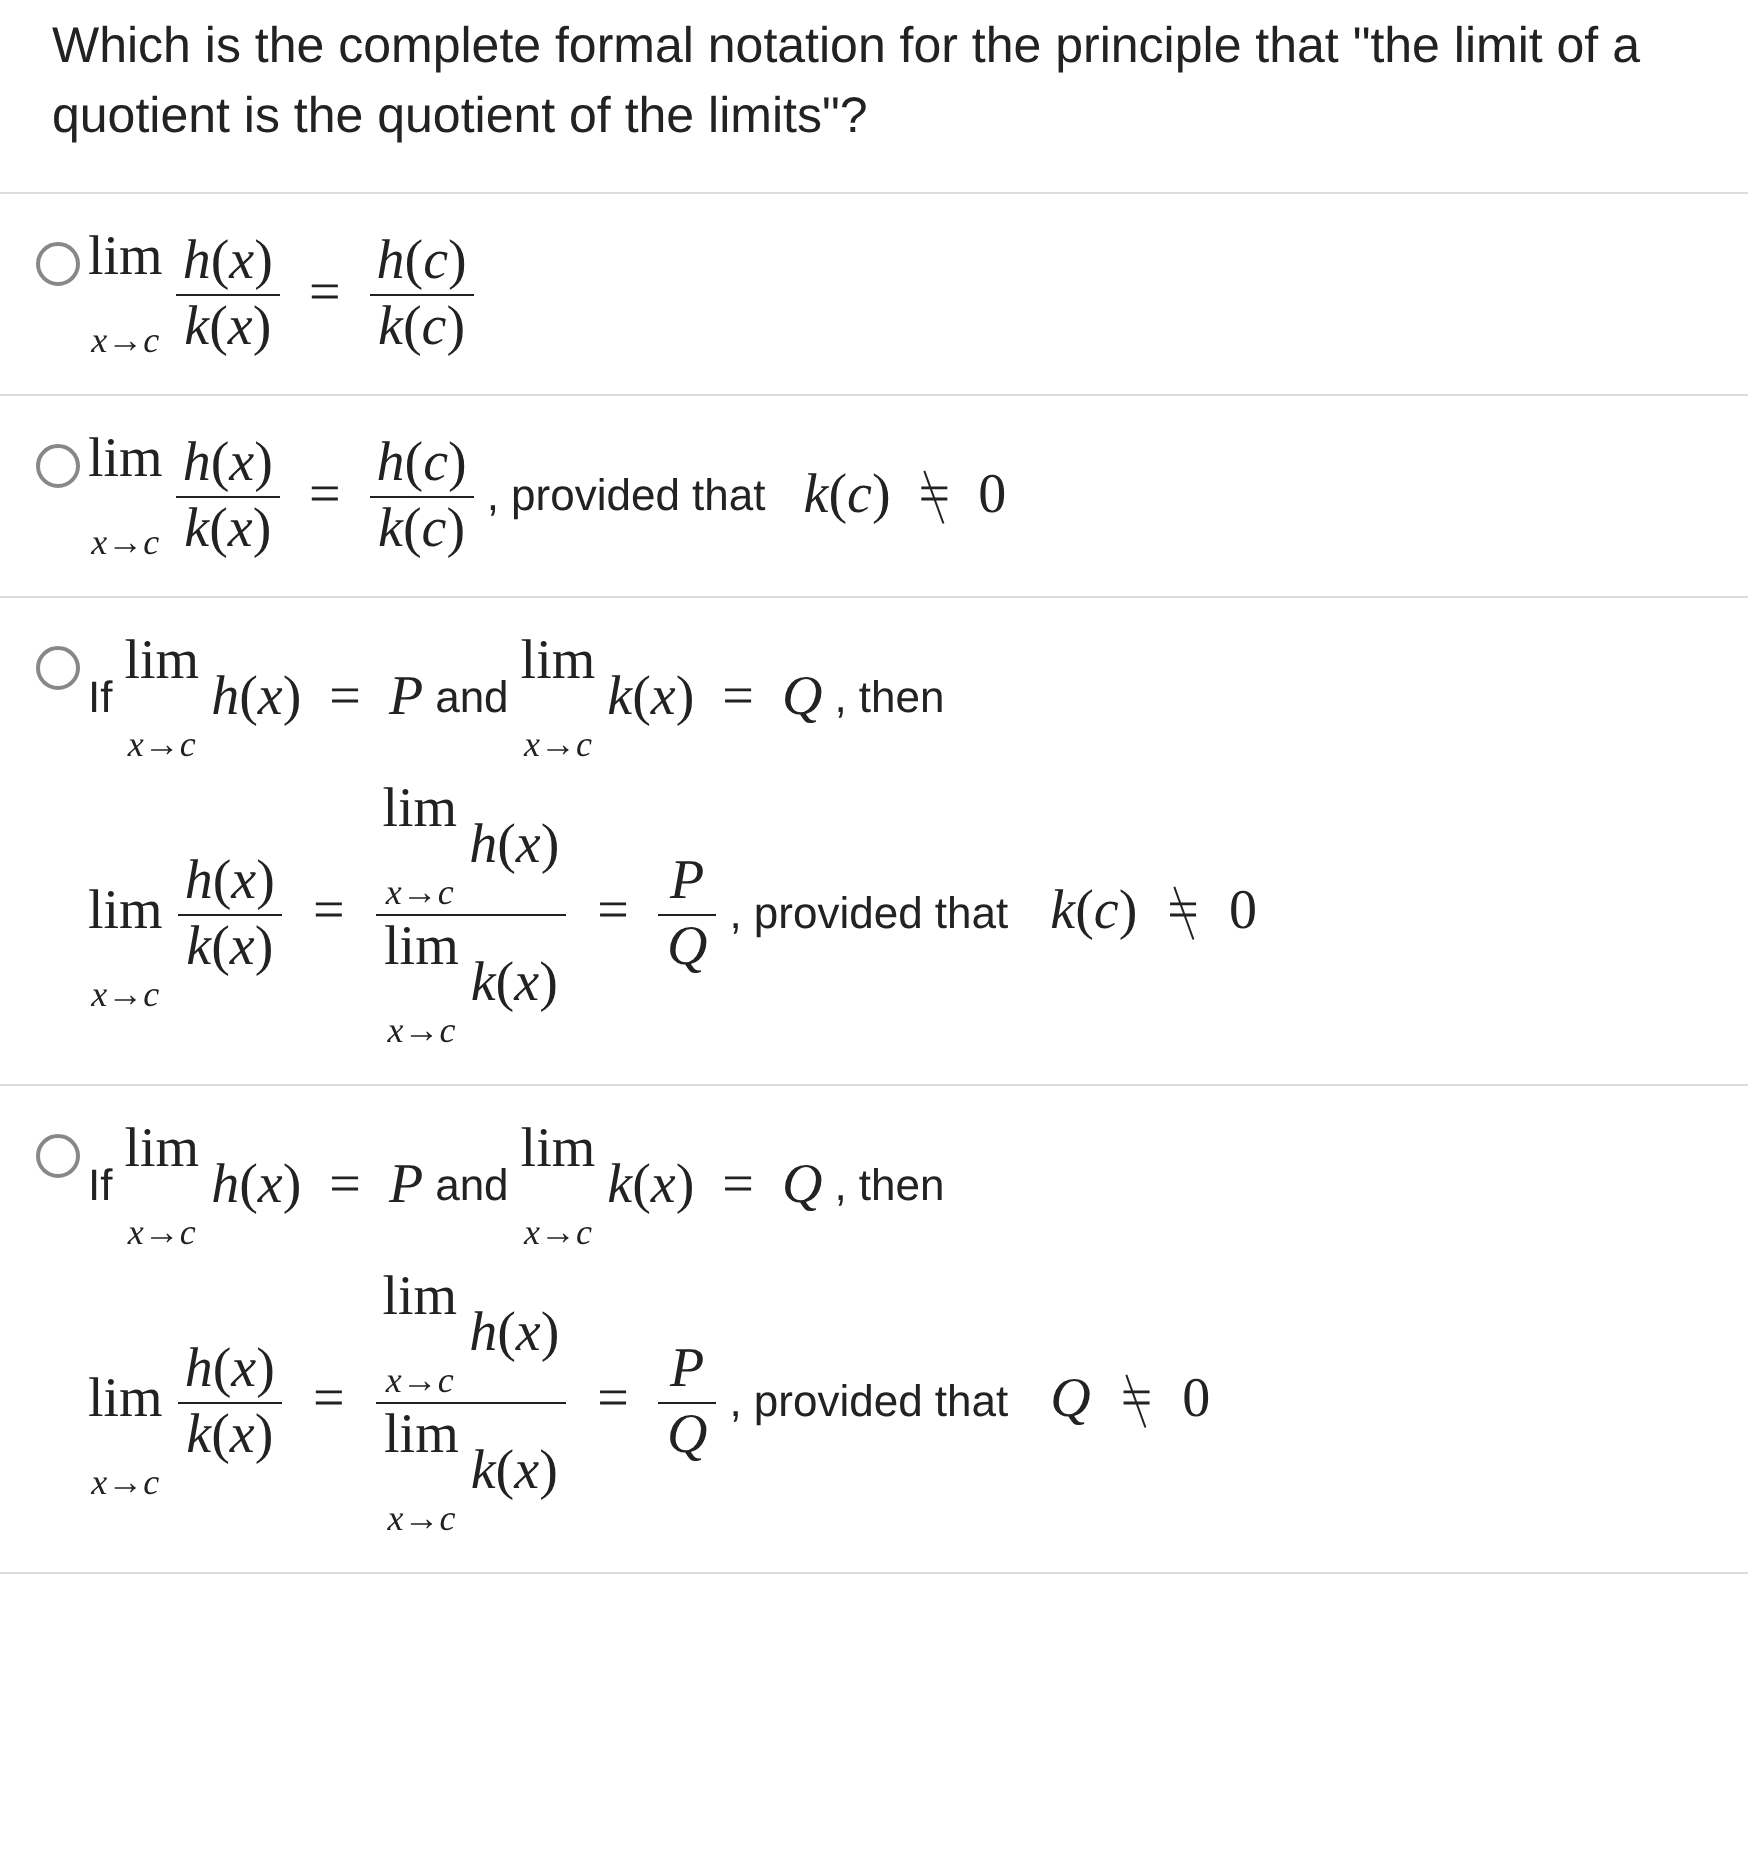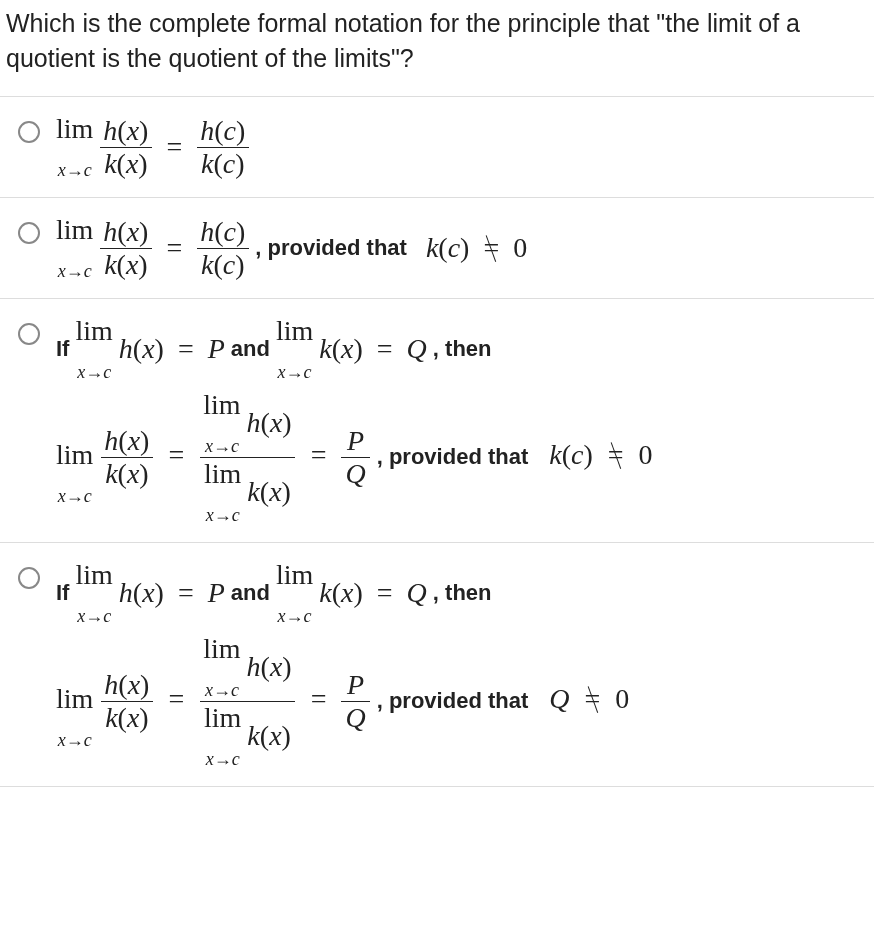--- a/index.html
+++ b/index.html
@@ -7,29 +7,29 @@
     margin: 0;
     padding: 0;
     font-family: Arial, Helvetica, sans-serif;
     background: #fff;
     color: #222;
     width: 874px;
   }
   .question {
     font-size: 25px;
     line-height: 1.4;
-    padding: 6px 8px 20px 6px;
+    padding: 6px 8px 20px 26px;
   }
   .options {
     border-top: 1px solid #ddd;
   }
   .option {
     display: flex;
     align-items: flex-start;
-    gap: 16px;
+    gap: 4px;
     padding: 18px 8px 18px 18px;
     border-bottom: 1px solid #ddd;
     font-size: 22px;
   }
   .radio {
     width: 22px;
     height: 22px;
     border: 2px solid #888;
     border-radius: 50%;
     flex-shrink: 0;
@@ -66,21 +66,20 @@
     align-items: center;
     line-height: 1;
     vertical-align: middle;
   }
   .frac .fn { padding: 0 4px 2px; }
   .frac .fd { padding: 2px 4px 0; border-top: 1.5px solid #222; }
   .eq { padding: 0 8px; }
   .txt {
     font-family: Arial, Helvetica, sans-serif;
     font-size: 22px;
-    font-weight: bold;
   }
   .neq {
     position: relative;
     display: inline-block;
   }
   .neq::after {
     content: "";
     position: absolute;
     left: 2px; right: 2px; top: 50%;
     border-top: 1.5px solid #222;

